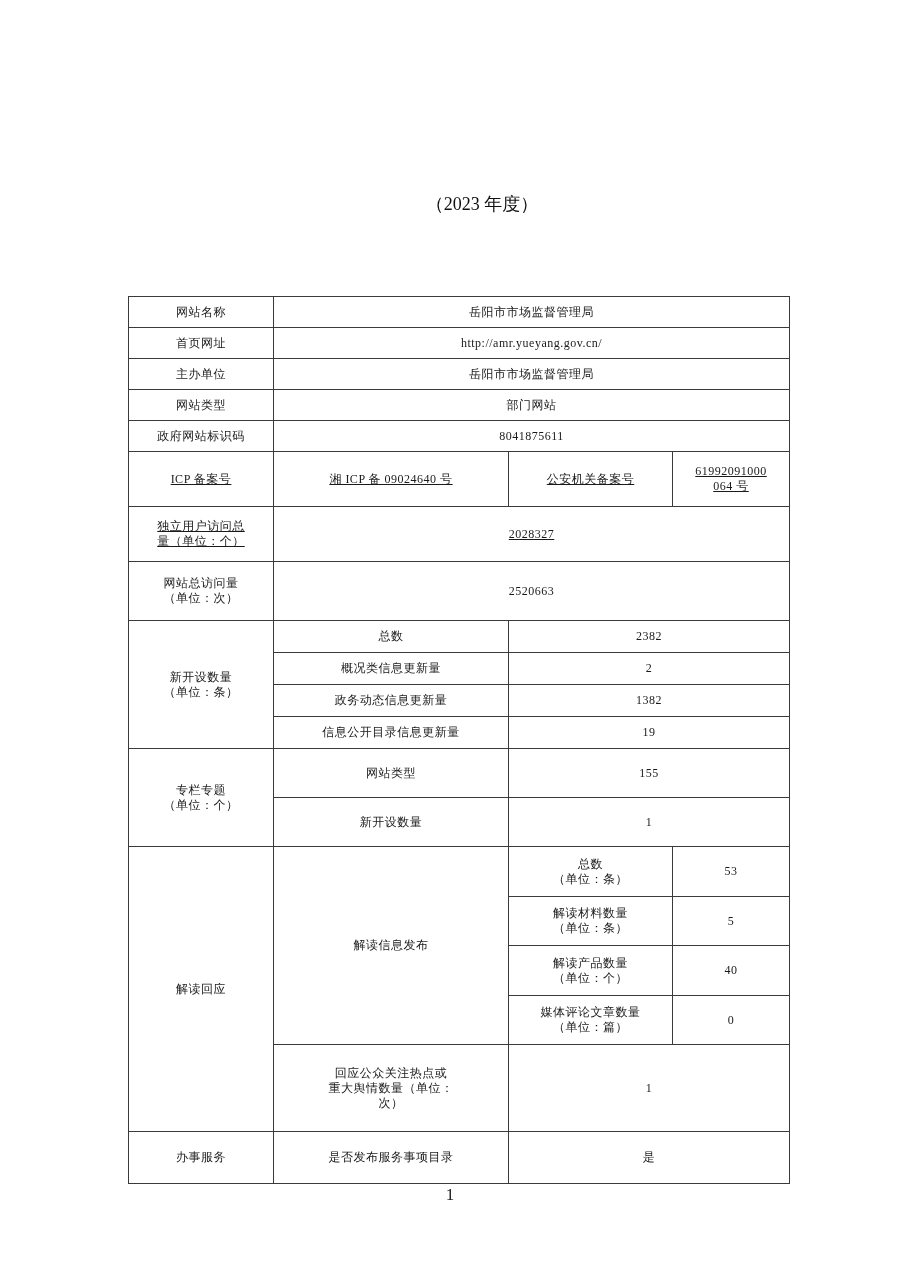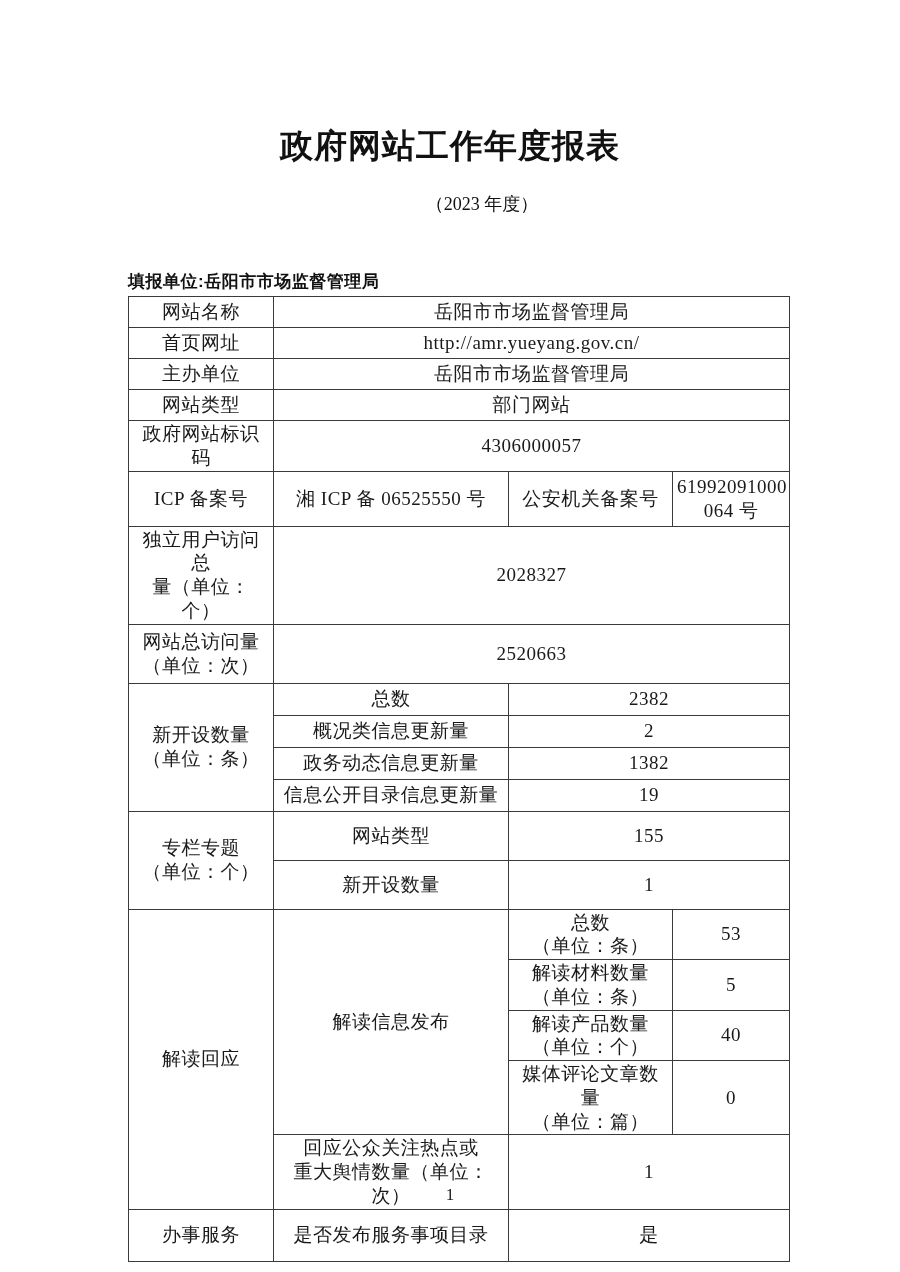--- a/index.html
+++ b/index.html
@@ -41,55 +41,53 @@
     color: #111;
   }
   table.report {
     position: absolute; left: 128px; top: 296px;
     width: 661px;
     border-collapse: collapse;
     table-layout: fixed;
   }
   table.report td {
     border: 1px solid #3a3a3a;
-    font-size: 19px;
+    font-size: 12px;
     letter-spacing: 0.5px;
     text-align: center;
     vertical-align: middle;
     white-space: pre-line;
     line-height: 1.25;
     padding: 1px 4px;
     color: #1a1a1a;
   }
   tr.h31 { height: 31px; }
-  tr.h55 { height: 55px; }
+  tr.h55 { height: 55px; text-decoration: underline; }
   tr.h59 { height: 59px; }
   tr.h32 { height: 32px; }
   tr.h33 { height: 49px; }
   tr.h50 { height: 50px; }
   tr.h49 { height: 49px; }
-  tr.h77 { height: 55px; }
+  tr.h77 { height: 87px; }
   tr.h52 { height: 52px; }
   td.vtop { vertical-align: top; padding-top: 7px; }
   td.vbottom { vertical-align: bottom; padding-bottom: 3px; }
   .page-number {
     position: absolute; top: 1185px; left: 0; width: 100%;
     text-align: center;
     font-size: 17px;
     color: #1a1a1a;
   }
 </style>
 </head>
 <body>
 
 <div class="page">
 
-  <div class="doc-title">政府网站工作年度报表</div>
   <div class="doc-subtitle">（2023 年度）</div>
-  <div class="filing-unit">填报单位:岳阳市市场监督管理局</div>
 
   <table class="report">
     <colgroup>
       <col style="width:145px">
       <col style="width:235px">
       <col style="width:164px">
       <col style="width:117px">
     </colgroup>
     <tbody>
       <tr class="h31">
@@ -103,25 +101,25 @@
       <tr class="h31">
         <td>主办单位</td>
         <td colspan="3">岳阳市市场监督管理局</td>
       </tr>
       <tr class="h31">
         <td>网站类型</td>
         <td colspan="3">部门网站</td>
       </tr>
       <tr class="h31">
         <td>政府网站标识码</td>
-        <td colspan="3">4306000057</td>
+        <td colspan="3">8041875611</td>
       </tr>
       <tr class="h55">
         <td>ICP 备案号</td>
-        <td>湘 ICP 备 06525550 号</td>
+        <td>湘 ICP 备 09024640 号</td>
         <td>公安机关备案号</td>
         <td>61992091000
 064 号</td>
       </tr>
       <tr class="h55">
         <td>独立用户访问总
 量（单位：个）</td>
         <td colspan="3">2028327</td>
       </tr>
       <tr class="h59">

